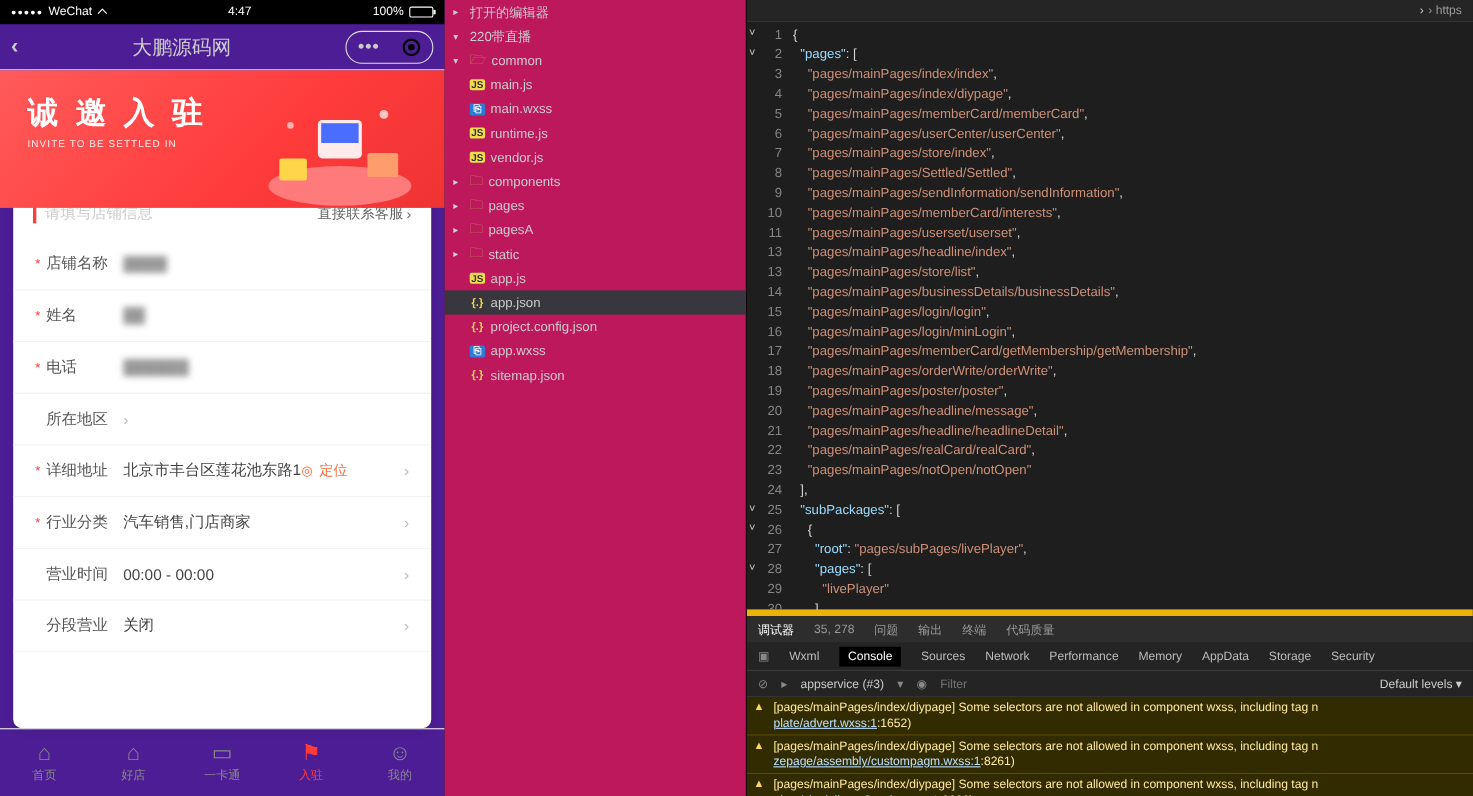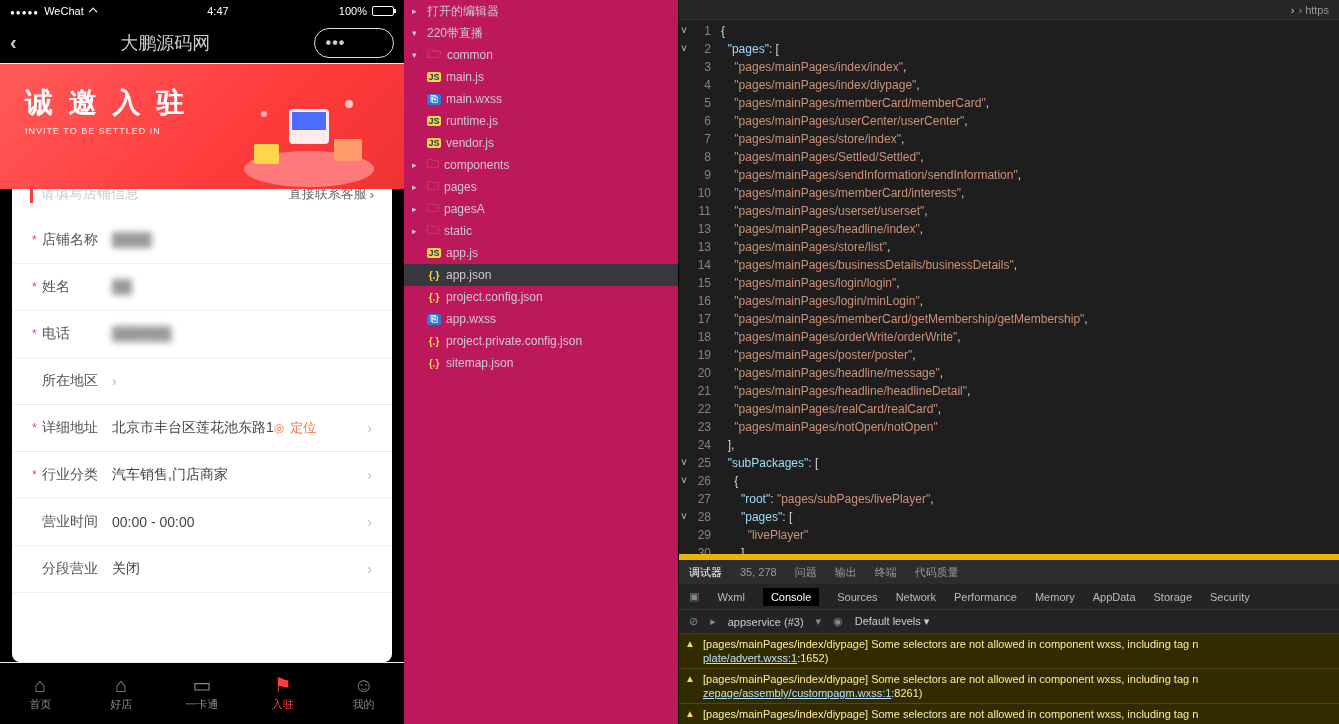--- a/index.html
+++ b/index.html
@@ -1,19 +1,19 @@
 <!DOCTYPE html>
 <html><head>
 <meta charset="utf-8">
 <style>
 * { margin: 0; padding: 0; box-sizing: border-box; font-family: -apple-system, "Segoe UI", Arial, sans-serif; }
 body { background: #1e1e1e; color: #ccc; width: 1339px; height: 724px; overflow: hidden; display: flex; }
 
 
-.simulator { width: 404px; height: 724px; background: #000000; display: flex; flex-direction: column; position: relative; }
+.simulator { width: 404px; height: 724px; background: #4c1d95; display: flex; flex-direction: column; position: relative; }
 .statusbar { height: 22px; background: #000; color: #fff; display: flex; align-items: center; justify-content: space-between; font-size: 11px; padding: 0 10px; }
 .statusbar .left, .statusbar .right { display: flex; align-items: center; gap: 5px; }
 .dots::before { content: "●●●●●"; letter-spacing: 1px; font-size: 8px; }
 .wifi::before { content: "⌵"; transform: rotate(180deg); display:inline-block; font-weight:bold;}
 .battery { border:1px solid #fff; width:22px; height:10px; border-radius:2px; position:relative; }
 .battery::after { content:""; position:absolute; right:-3px; top:2px; width:2px; height:4px; background:#fff;}
 .battery-fill { background:#fff; height:100%; width:100%; }
 
 .titlebar { height: 42px; display:flex; align-items:center; justify-content:space-between; padding:0 10px; border-bottom:1px solid #eee; }
 .titlebar .back { font-size:20px; font-weight:bold; }
@@ -282,25 +282,20 @@
       </div>
       <div class="node ind2">
         <span class="arrow"></span>
         <span class="file-icon fi-json"></span>
         <span>project.config.json</span>
       </div>
       <div class="node ind2">
         <span class="arrow"></span>
         <span class="file-icon fi-wxss"></span>
         <span>app.wxss</span>
-      </div>
-      <div class="node ind2">
-        <span class="arrow"></span>
-        <span class="file-icon fi-json"></span>
-        <span>project.private.config.json</span>
       </div>
       <div class="node ind2">
         <span class="arrow"></span>
         <span class="file-icon fi-json"></span>
         <span>sitemap.json</span>
       </div>
     </div>
 </div>
 
 <div class="rightcol">
@@ -363,20 +358,21 @@
         <span class="t">AppData</span>
         <span class="t">Storage</span>
         <span class="t">Security</span>
       </div>
     <div class="dt-filter">
       <span class="ico">⊘</span>
       <span class="ico">▸</span>
       <span class="ctx">appservice (#3)</span>
       <span>▾</span>
       <span class="ico">◉</span>
+      <input placeholder="Filter" style="">
       <span class="levels">Default levels ▾</span>
     </div>
     <div class="dt-console" id="console">
         <div class="msg">[pages/mainPages/index/diypage] Some selectors are not allowed in component wxss, including tag n<br><span class="path">plate/advert.wxss:1</span>:1652)</div>
         <div class="msg">[pages/mainPages/index/diypage] Some selectors are not allowed in component wxss, including tag n<br><span class="path">zepage/assembly/custompagm.wxss:1</span>:8261)</div>
         <div class="msg">[pages/mainPages/index/diypage] Some selectors are not allowed in component wxss, including tag n<br><span class="path">plate/citydeliveryGoods.wxss:1</span>:3286)</div>
       </div>
   </div>
 </div>
 

